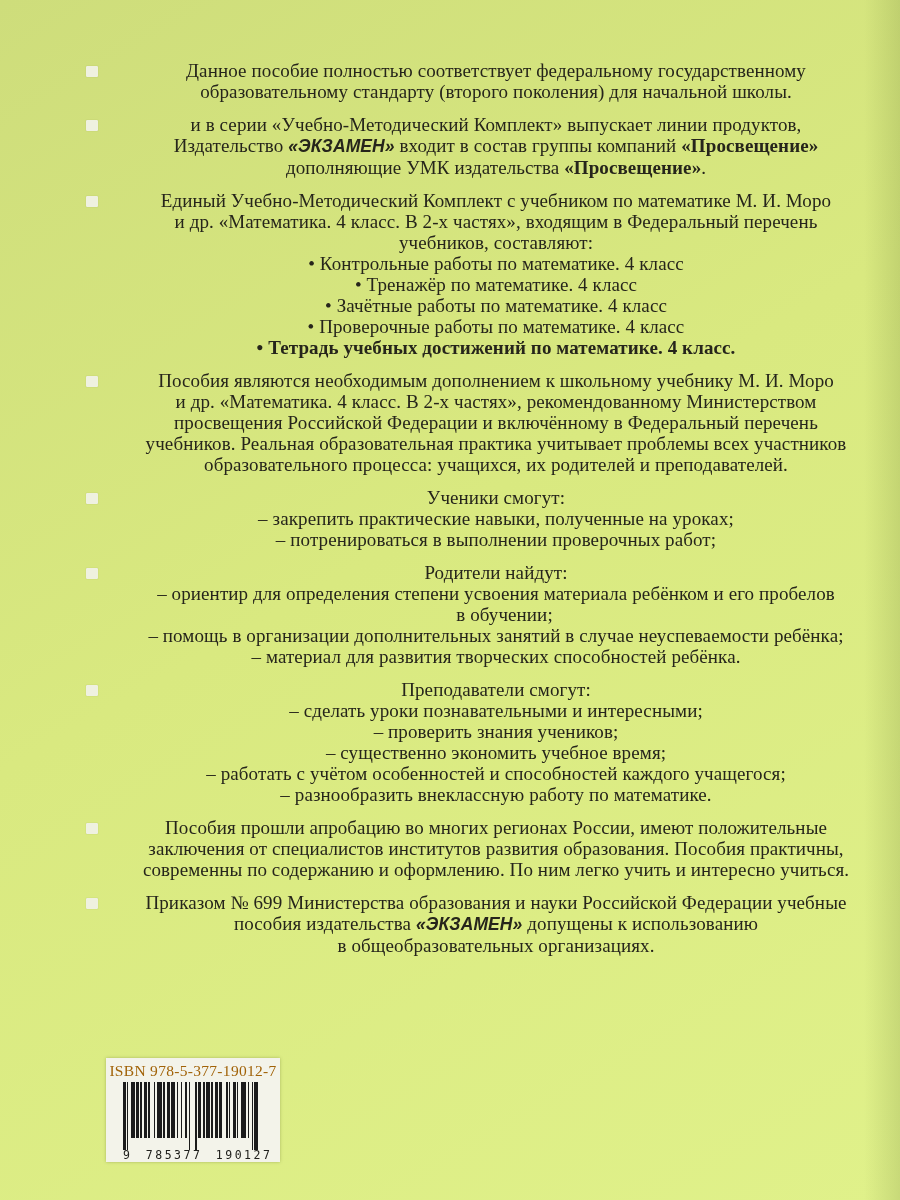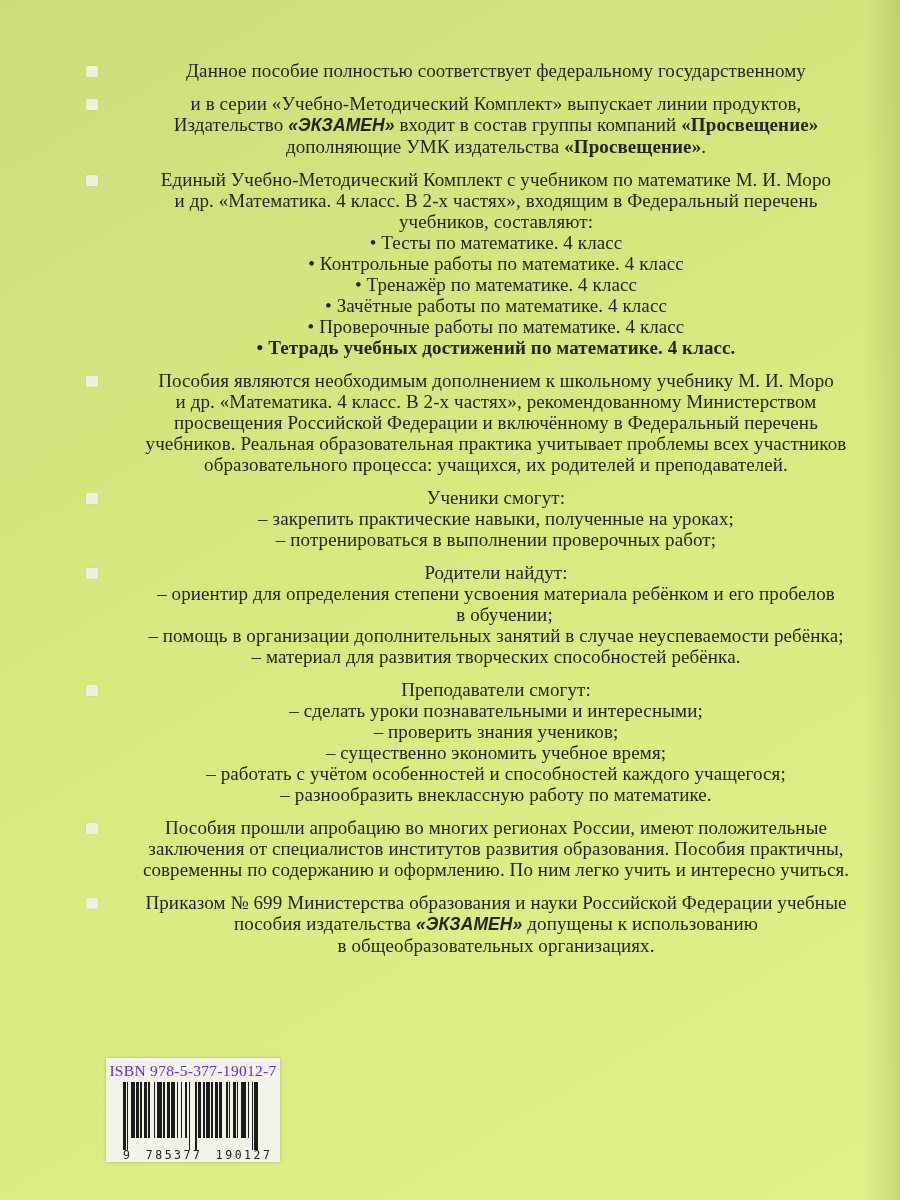--- a/index.html
+++ b/index.html
@@ -23,21 +23,21 @@
   .line.indent{padding-left:17px;}
   .line span.b{font-weight:bold;}
   .line span.bi{font-weight:bold;font-style:italic;font-family:"Liberation Sans",sans-serif;font-size:17.5px;}
   .isbn-box{
     position:absolute;left:106px;top:1058px;width:174px;height:104px;
     background:var(--isbnbox,#f3f3ea);
     box-shadow:0 0 3px rgba(80,90,30,.35);
   }
   .isbn-label{
     margin-top:4px;text-align:center;
-    font-size:15.5px;letter-spacing:.3px;color:#6d28d9;white-space:nowrap;
+    font-size:15.5px;letter-spacing:.3px;color:#a16207;white-space:nowrap;
   }
   .barcode-wrap{position:relative;width:140px;height:80px;margin:2px auto 0;}
   .barcode-bars{position:absolute;left:0;top:0;width:140px;height:70px;}
   .bar{position:absolute;top:0;height:56px;background:var(--barcolor,#1b1b1b);}
   .bar.tall{height:68px;}
   .barcode-digits{
     position:absolute;left:0;bottom:0;width:100%;
     text-align:right;font-family:"DejaVu Sans Mono",monospace;
     font-size:11.5px;letter-spacing:2.5px;word-spacing:4px;color:#20201c;white-space:nowrap;
   }
@@ -46,41 +46,41 @@
 <body>
 
 <div class="cover">
   <div class="content" id="sections-container">
       <div class="section">
         <span class="bullet">
           <span class="sq"></span>
         </span>
         <div class="lines">
           <div class="line"><span>Данное пособие полностью соответствует федеральному государственному</span></div>
+          <div class="line"><span>образовательному стандарту (второго поколения) для начальной школы.</span></div>
         </div>
       </div>
       <div class="section">
         <span class="bullet">
           <span class="sq"></span>
         </span>
         <div class="lines">
           <div class="line"><span>и в серии «Учебно-Методический Комплект» выпускает линии продуктов,</span></div>
           <div class="line"><span>Издательство </span><span class="bi">«ЭКЗАМЕН»</span><span> входит в состав группы компаний </span><span class="b">«Просвещение»</span></div>
           <div class="line"><span>дополняющие УМК издательства </span><span class="b">«Просвещение»</span><span>.</span></div>
         </div>
       </div>
       <div class="section">
         <span class="bullet">
           <span class="sq"></span>
         </span>
         <div class="lines">
           <div class="line"><span>Единый Учебно-Методический Комплект с учебником по математике М. И. Моро</span></div>
           <div class="line"><span>и др. «Математика. 4 класс. В 2-х частях», входящим в Федеральный перечень</span></div>
           <div class="line"><span>учебников, составляют:</span></div>
-          <div class="line"><span>• Тесты по математике. 4 класс</span></div>
           <div class="line"><span>• Контрольные работы по математике. 4 класс</span></div>
           <div class="line"><span>• Тренажёр по математике. 4 класс</span></div>
           <div class="line"><span>• Зачётные работы по математике. 4 класс</span></div>
           <div class="line"><span>• Проверочные работы по математике. 4 класс</span></div>
           <div class="line"><span class="b">• Тетрадь учебных достижений по математике. 4 класс.</span></div>
         </div>
       </div>
       <div class="section">
         <span class="bullet">
           <span class="sq"></span>

